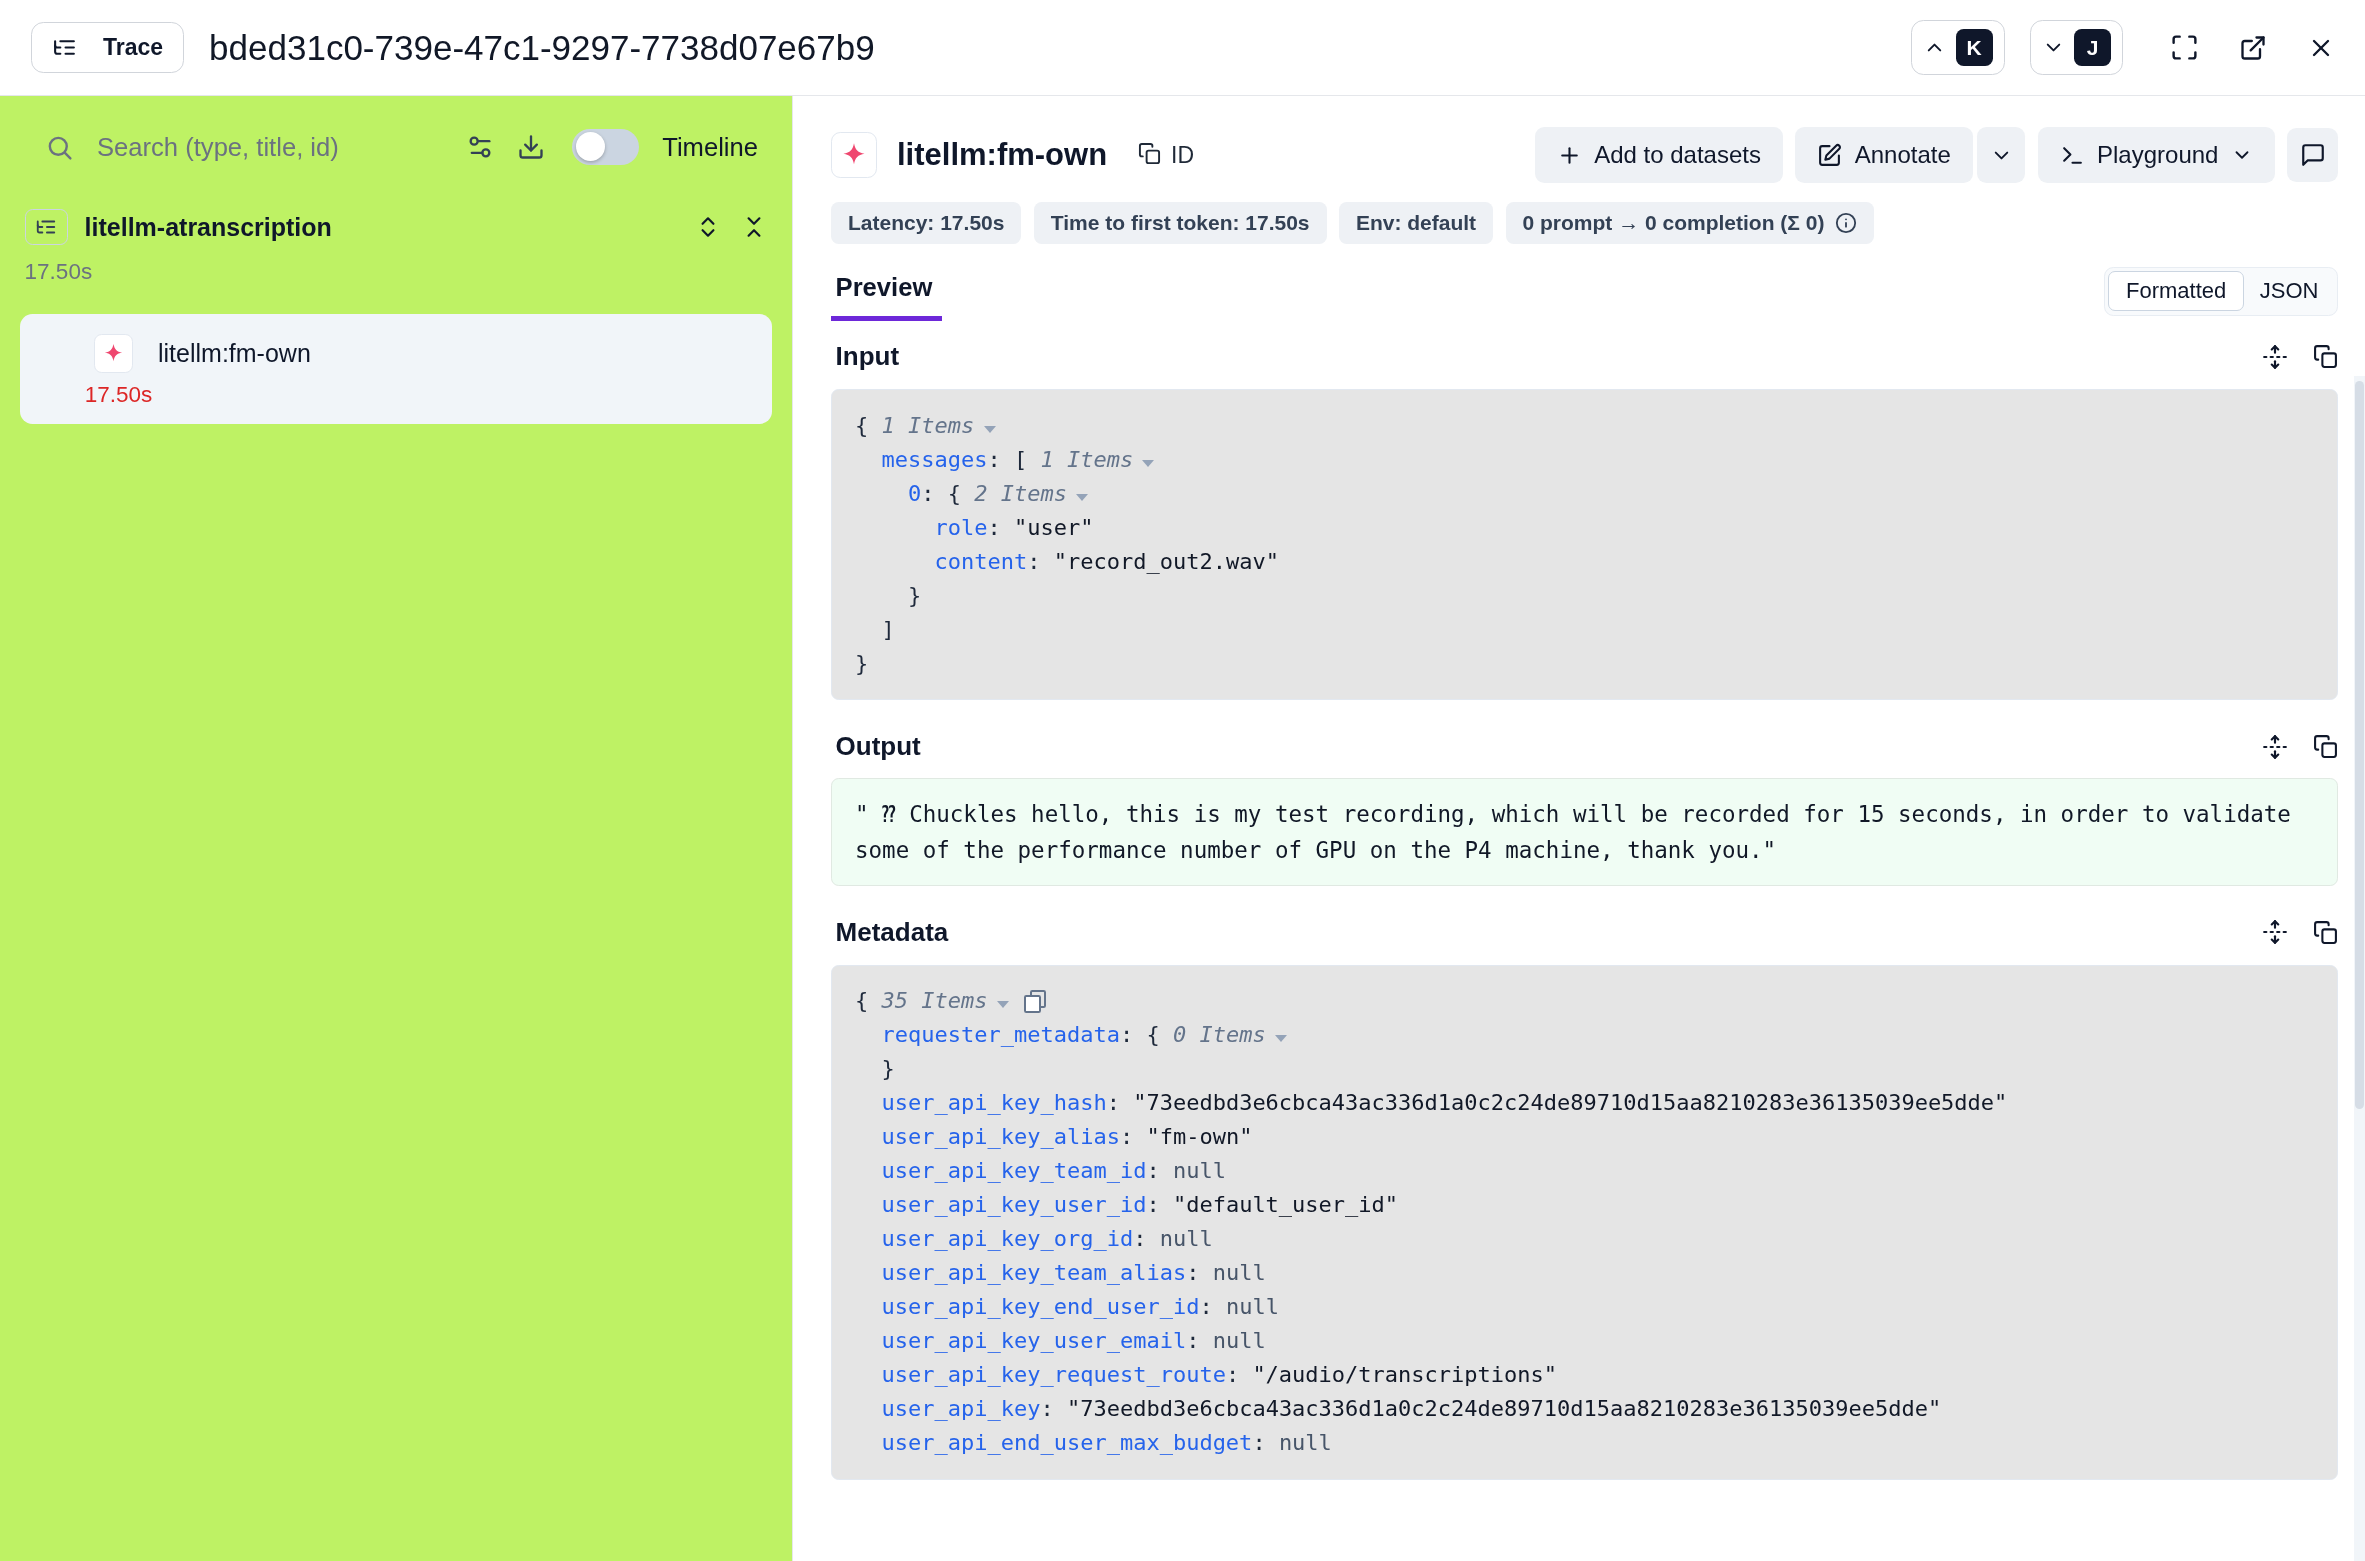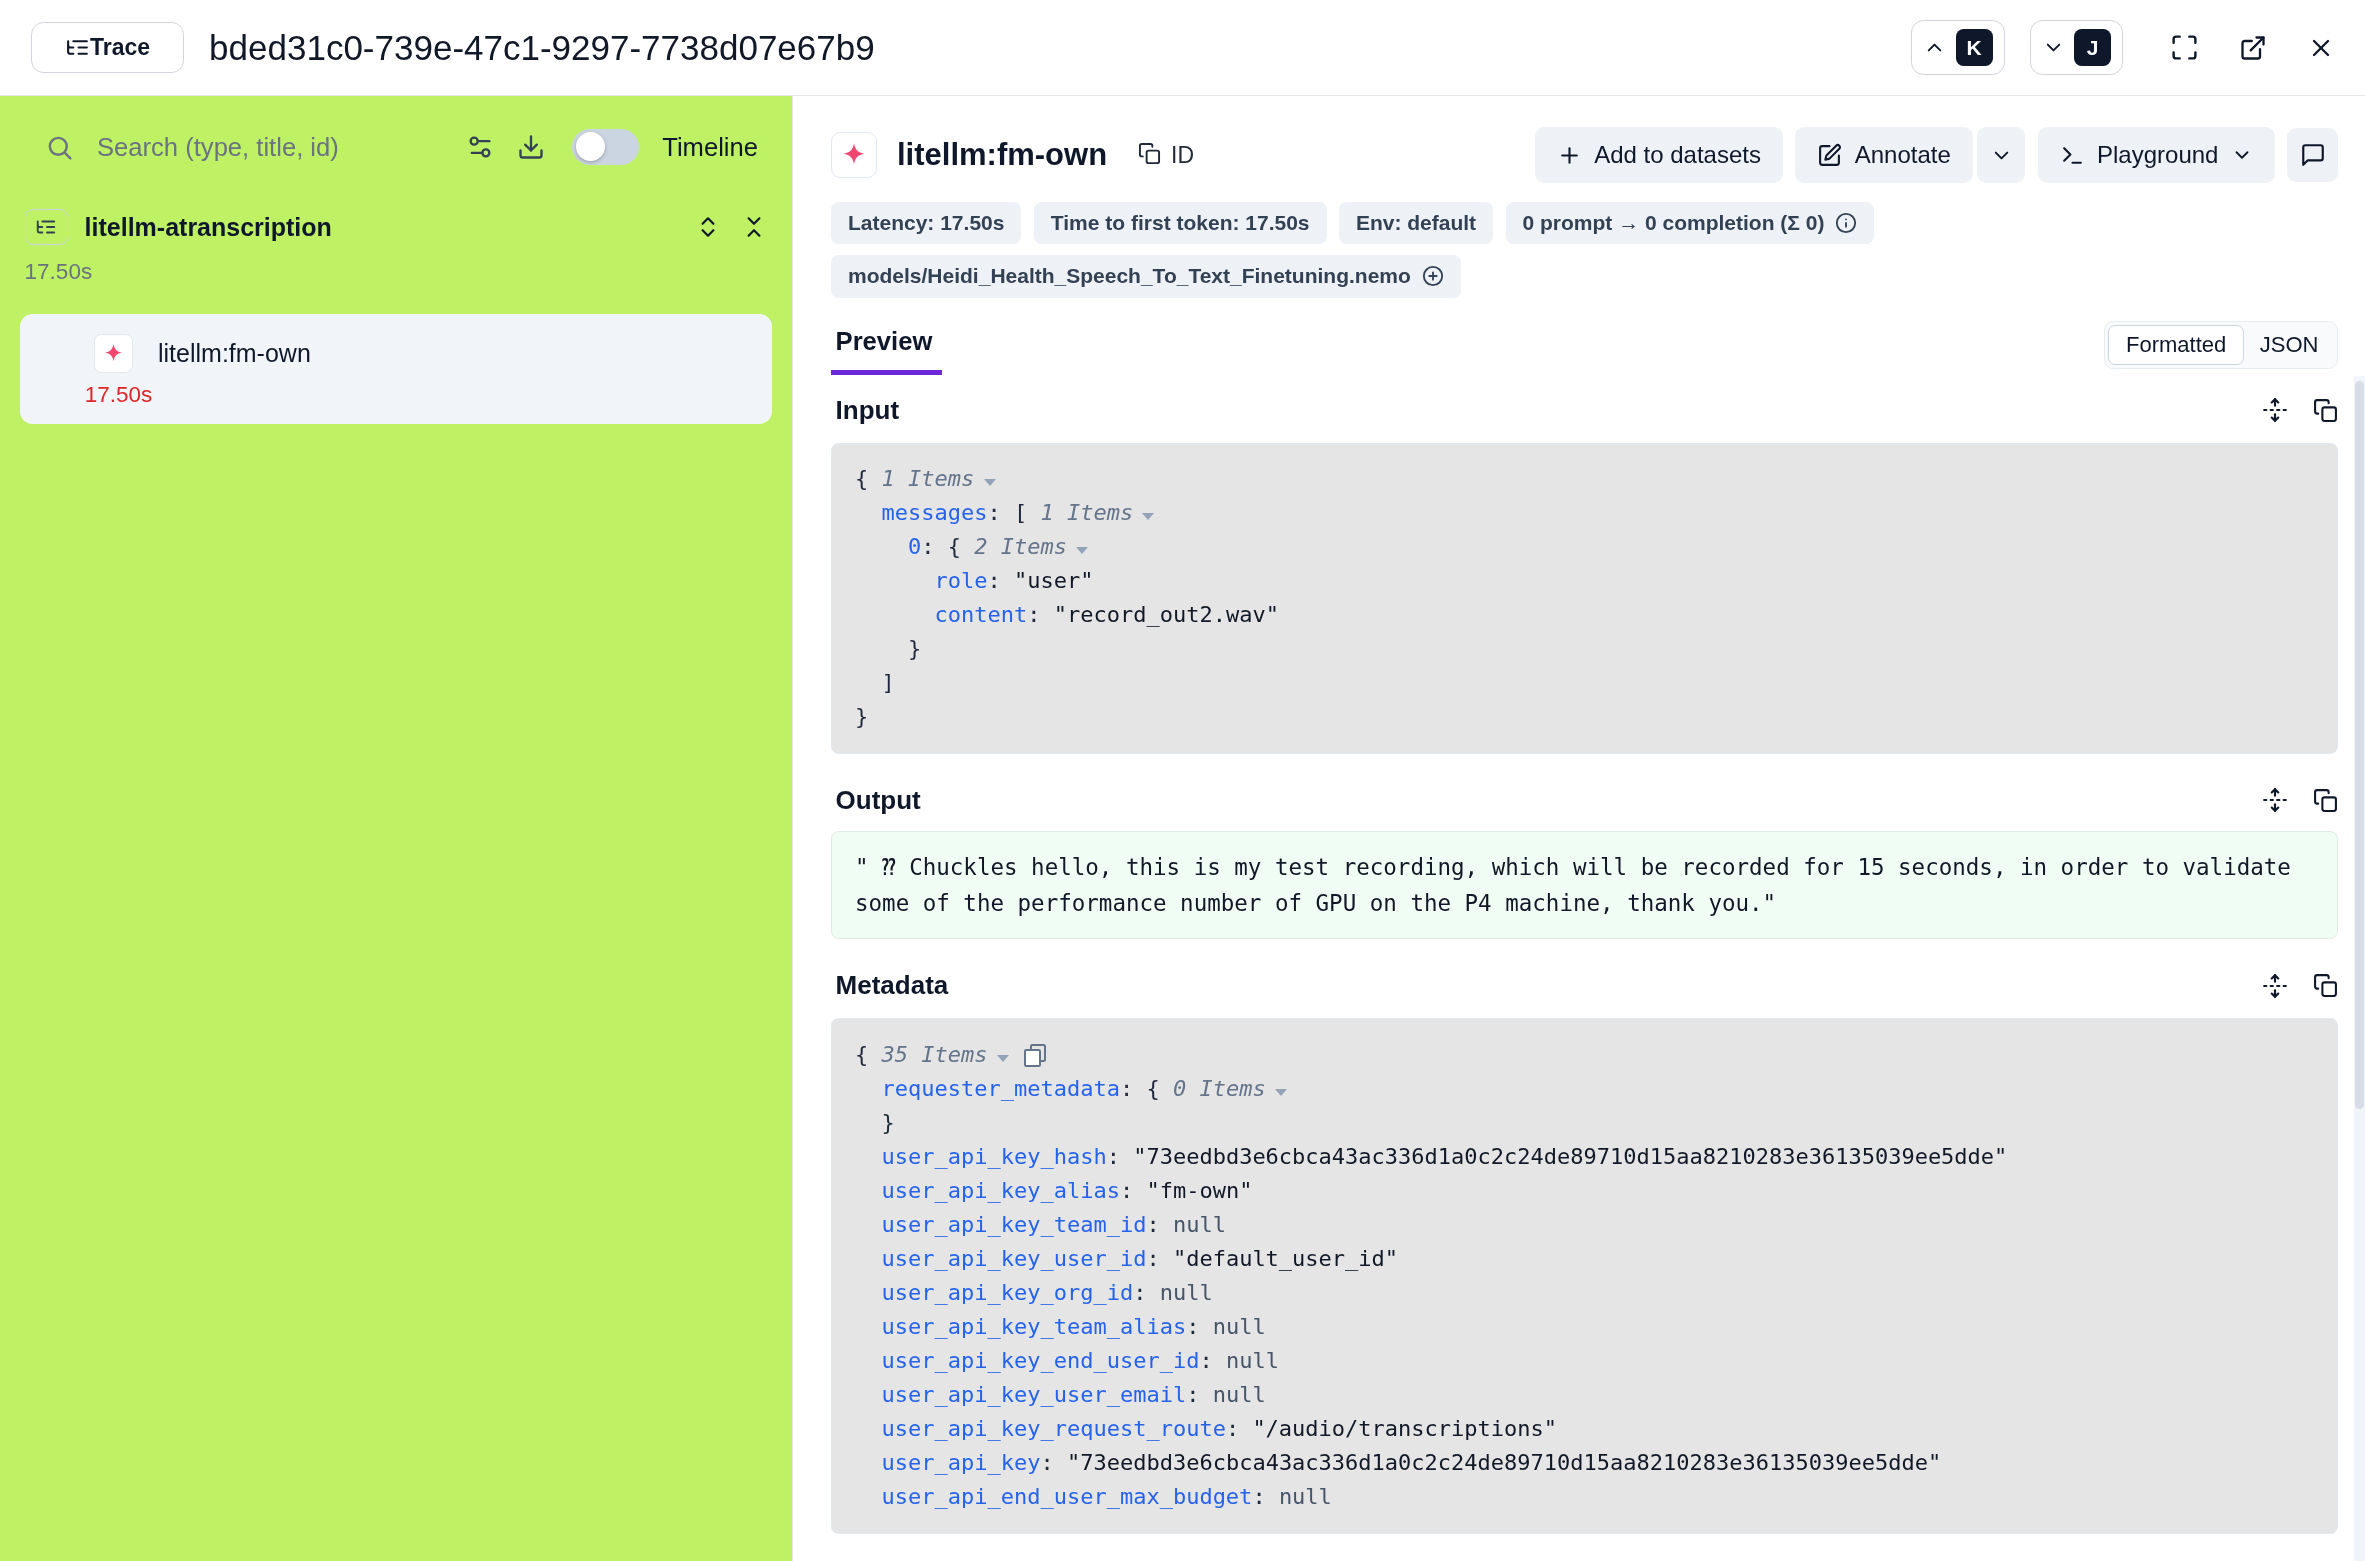--- a/index.html
+++ b/index.html
@@ -3,21 +3,21 @@
 <meta charset="utf-8">
 <style>
   *{margin:0;padding:0;box-sizing:border-box;}
   html,body{width:2366px;height:1562px;}
   body{font-family:"Liberation Sans",sans-serif;background:#ffffff;color:#0f172a;overflow:hidden;position:relative;}
   svg{display:block;}
   .icon-btn{display:flex;align-items:center;justify-content:center;cursor:pointer;color:#0f172a;}
 
   
   .topbar{height:96px;display:flex;align-items:center;gap:25px;padding:0 31px;border-bottom:1.5px solid #e5e7eb;background:#fff;}
-  .trace-btn{display:flex;align-items:center;gap:0;border:1.5px solid #d1d5db;border-radius:12.4px;padding:11px 33px;font-size:23px;font-weight:600;cursor:pointer;}
+  .trace-btn{display:flex;align-items:center;gap:26px;border:1.5px solid #d1d5db;border-radius:12.4px;padding:11px 20px;font-size:23px;font-weight:600;cursor:pointer;}
   .trace-id{font-size:35px;font-weight:400;color:#111827;}
   .topbar-spacer{flex:1;}
   .nav-group{display:flex;align-items:center;gap:9.3px;border:1.5px solid #d1d5db;border-radius:12.4px;padding:7.7px 11px;cursor:pointer;}
   .key-badge{width:37px;height:37px;border-radius:7.7px;background:#0f172a;color:#fff;font-size:21px;font-weight:600;display:flex;align-items:center;justify-content:center;}
   .topbar-icons{display:flex;align-items:center;gap:40px;margin-left:22px;}
 
   
   .sidebar{position:absolute;top:96px;left:0;bottom:0;width:793px;border-right:1.5px solid #e5e7eb;background:#bef264;}
   .search-row{display:flex;align-items:center;gap:23px;padding:0 34px 0 45px;height:102px;}
   .search-input{flex:1;border:none;outline:none;font-size:25.6px;color:#0f172a;font-family:inherit;min-width:0;background:transparent;}
@@ -308,32 +308,20 @@
       <span>0 prompt → 0 completion (Σ 0)</span>
       <span>
         <svg width="22" height="22" viewBox="0 0 24 24" fill="none" stroke="#334155" stroke-width="2" stroke-linecap="round" stroke-linejoin="round">
             <circle cx="12" cy="12" r="10"></circle>
             <path d="M12 16v-4"></path>
             <path d="M12 8h.01"></path>
           </svg>
       </span>
     </span>
   </div>
-  <div class="badge-row model-row">
-    <span class="badge">
-      <span>models/Heidi_Health_Speech_To_Text_Finetuning.nemo</span>
-      <span>
-        <svg width="22" height="22" viewBox="0 0 24 24" fill="none" stroke="#334155" stroke-width="2" stroke-linecap="round" stroke-linejoin="round">
-            <circle cx="12" cy="12" r="10"></circle>
-            <path d="M8 12h8"></path>
-            <path d="M12 8v8"></path>
-          </svg>
-      </span>
-    </span>
-  </div>
 
   <div class="tabs-row">
     <span class="tab-active">Preview</span>
     <div class="seg-control">
       <span class="seg-selected">Formatted</span>
       <span class="seg-plain">JSON</span>
     </div>
   </div>
 
   <div class="section-header first">

